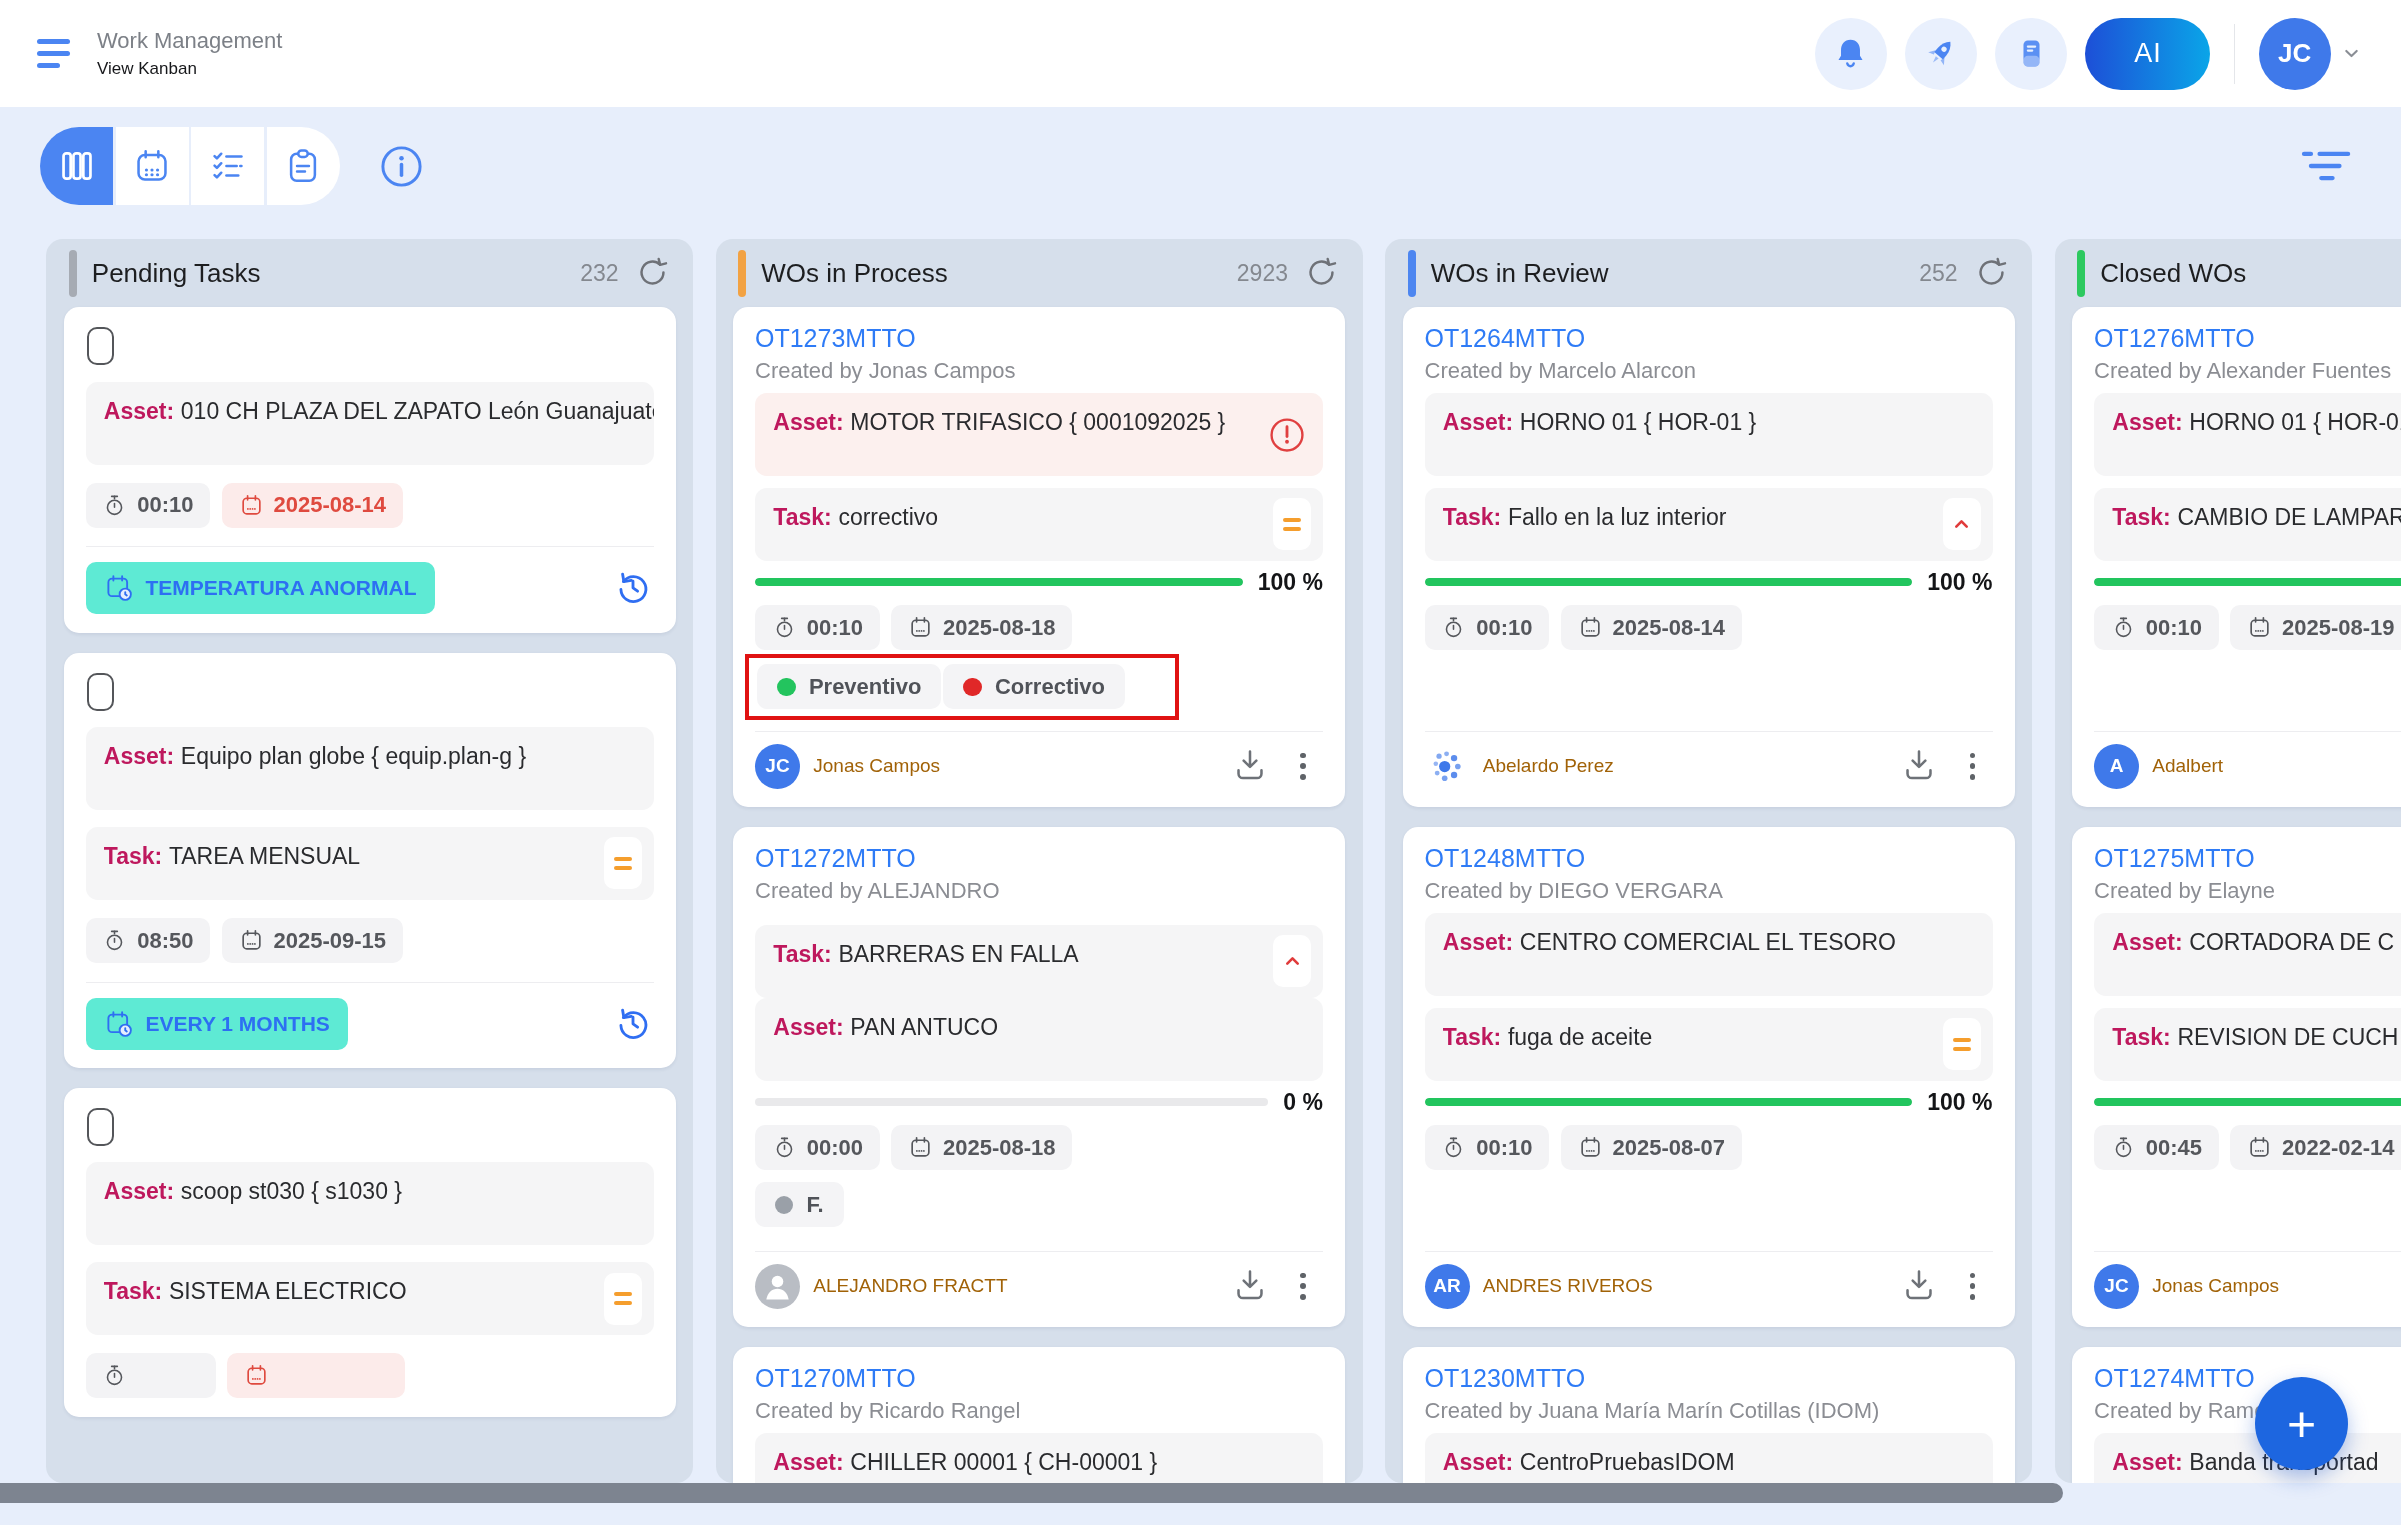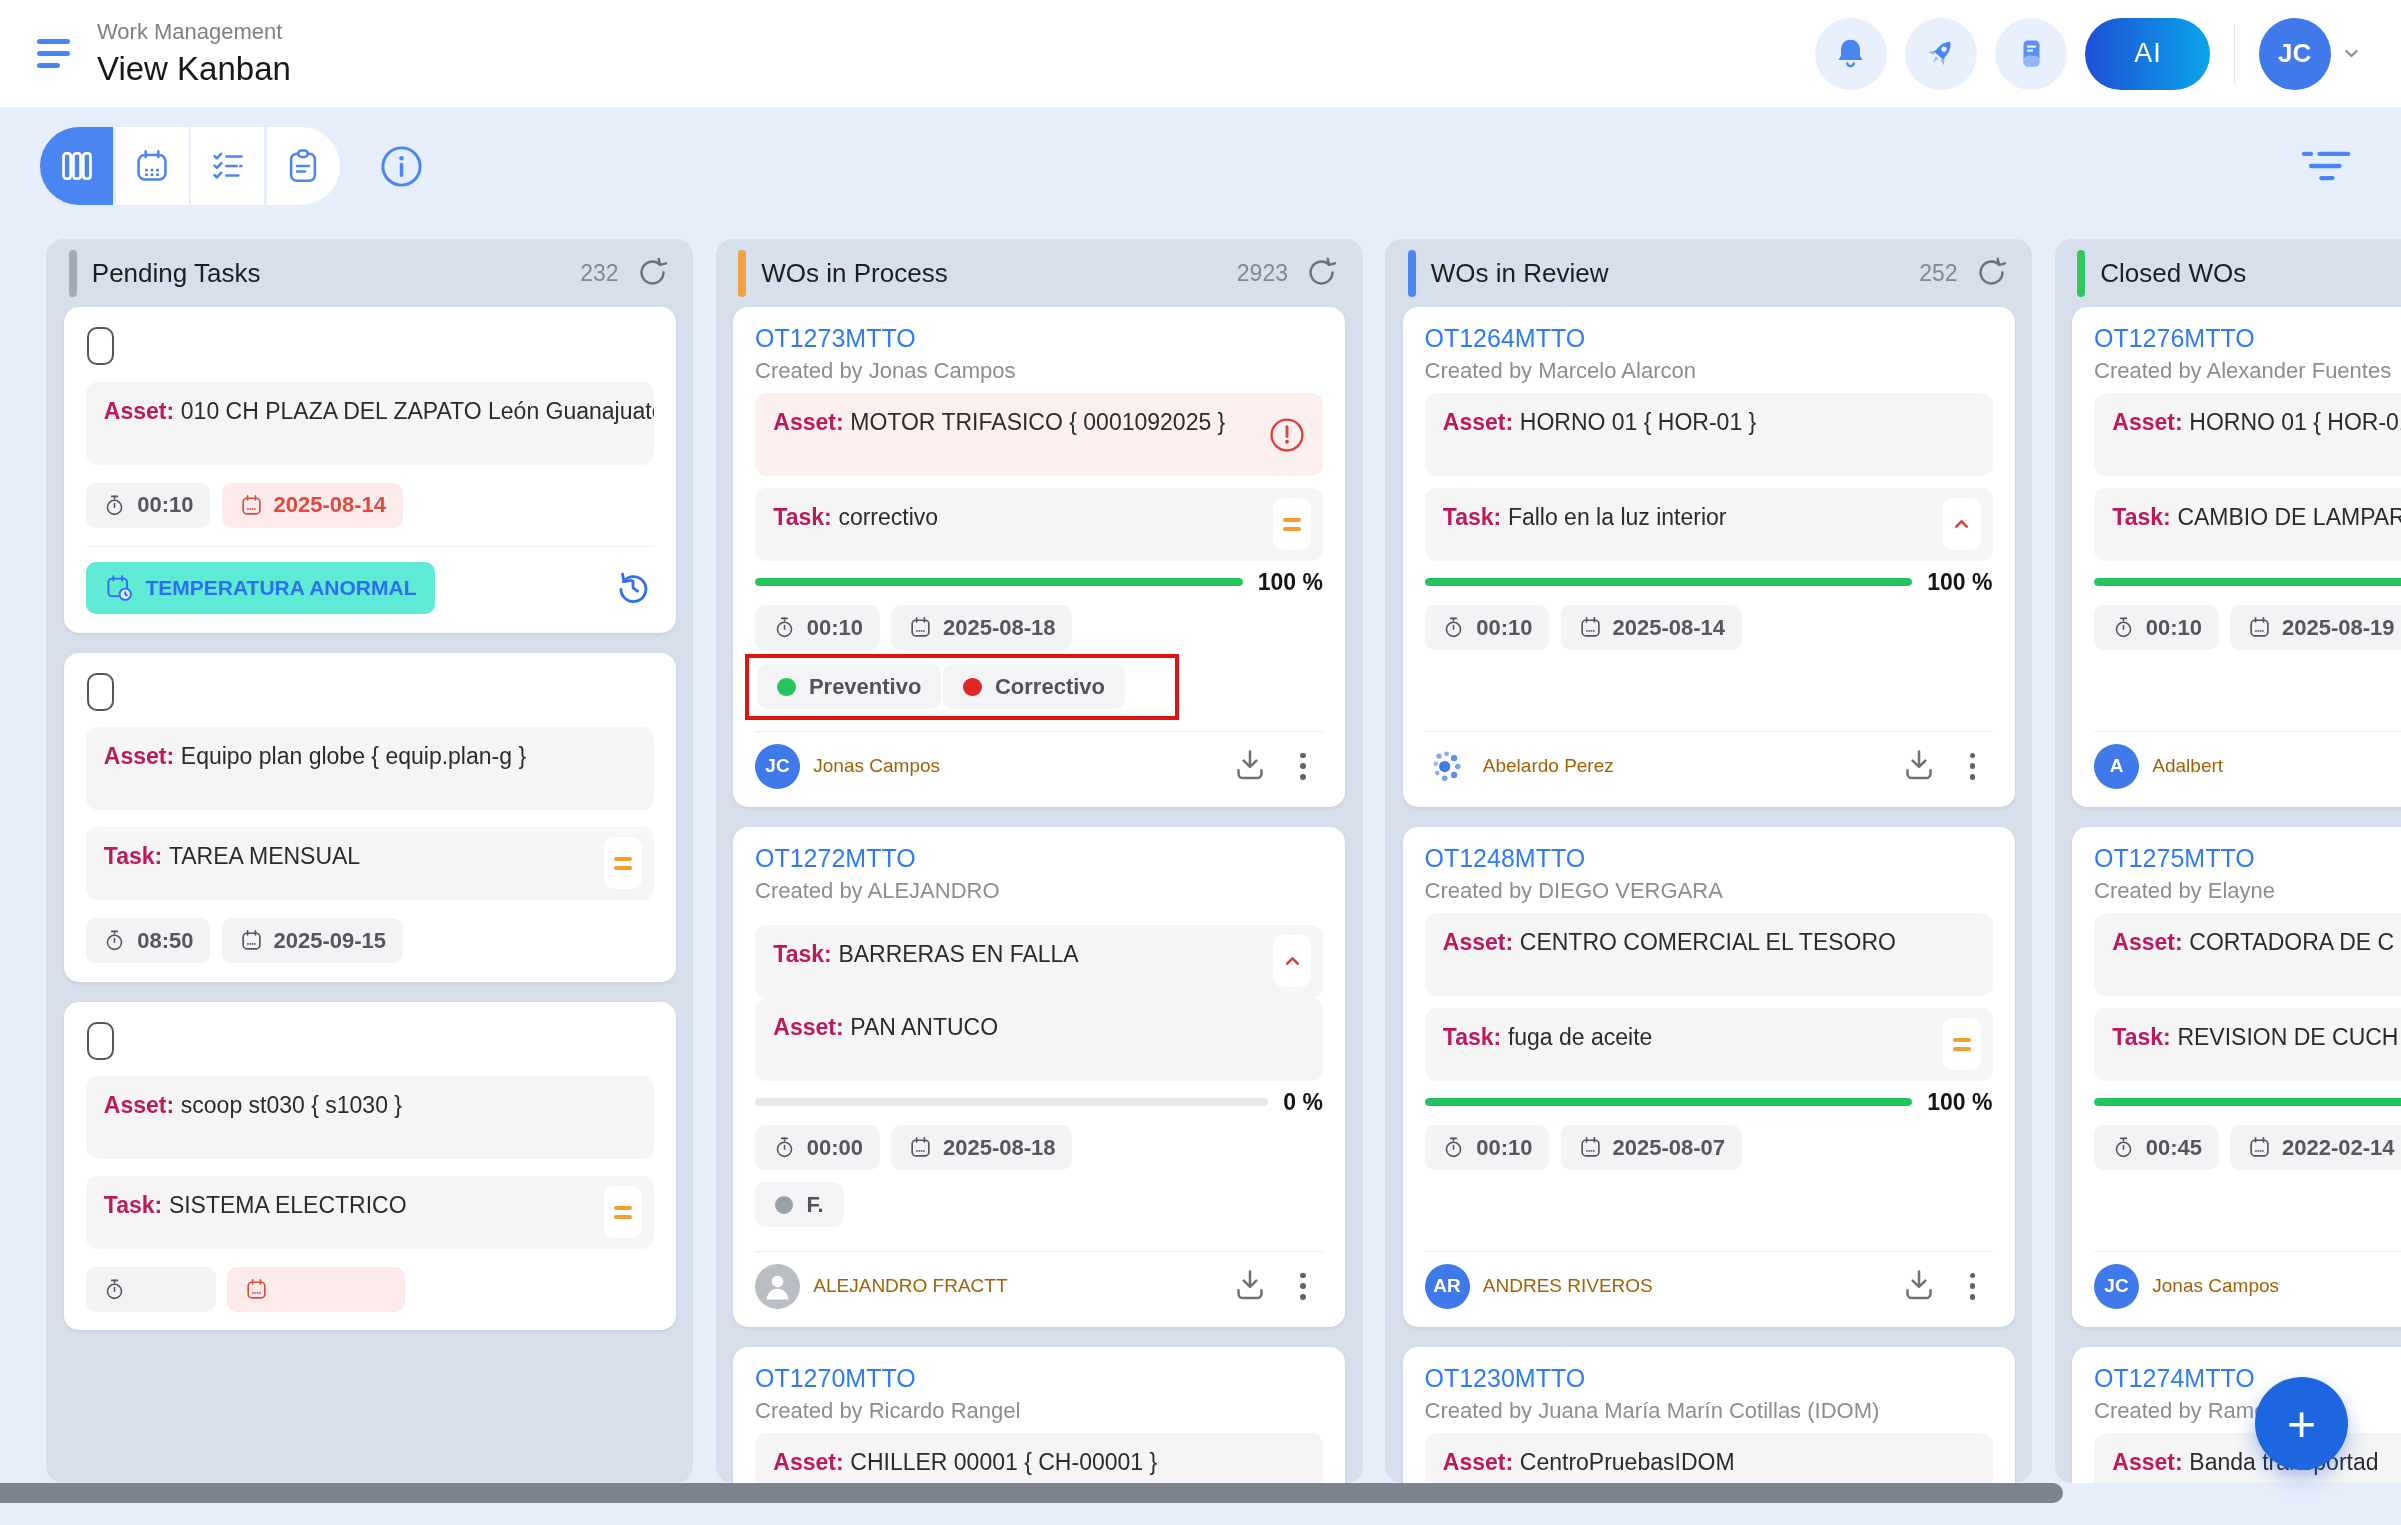--- a/index.html
+++ b/index.html
@@ -8,21 +8,21 @@
   button{font-family:inherit;cursor:pointer;}
   .app{position:relative;width:2401px;height:1526px;overflow:hidden;background:#e7eefb;}
 
   
   .header{position:absolute;top:0;left:0;right:0;height:107px;background:#fff;display:flex;align-items:center;padding:0 37px;z-index:10;}
   .burger{display:flex;flex-direction:column;gap:6.7px;border:none;background:none;padding:0;}
   .burger i{display:block;width:33px;height:5px;border-radius:2.5px;background:#4b85f2;}
   .burger i:last-child{width:23px;}
   .htitles{margin-left:27px;}
   .apptitle{font-size:22px;color:#7c8087;}
-  .viewtitle{font-size:33px;color:#17181b;font-weight:500;margin-top:4.2px;}
+  .viewtitle{font-size:17px;color:#17181b;font-weight:500;margin-top:4.2px;}
   .hright{margin-left:auto;display:flex;align-items:center;gap:18.3px;}
   .circbtn{width:72px;height:72px;border-radius:50%;background:#e9f0fd;border:none;display:flex;align-items:center;justify-content:center;color:#4b85f2;padding:0;}
   .circbtn .ic{width:35px;height:35px;}
   .aipill{width:125px;height:72px;border-radius:36px;border:none;background:linear-gradient(90deg,#1d4fd7,#0aa5e8);color:#fff;font-size:27px;font-weight:500;letter-spacing:0.8px;}
   .vdiv{width:1.7px;height:60px;background:#e4e6ea;margin:0 5px;}
   .userbtn{display:flex;align-items:center;gap:8.3px;background:none;border:none;padding:0;}
   .uavatar{width:72px;height:72px;border-radius:50%;background:#3f79ea;color:#fff;font-size:26px;font-weight:600;display:flex;align-items:center;justify-content:center;}
   .uchev{width:25px;height:25px;color:#8a8e95;display:inline-flex;}
 
   
@@ -319,20 +319,40 @@
                       <circle cx="17" cy="30.5" r="1.8"></circle>
                       <circle cx="21.5" cy="30.5" r="1.8"></circle>
                       <circle cx="26" cy="30.5" r="1.8"></circle>
                       <circle cx="30.5" cy="30.5" r="1.8"></circle>
                     </g>
                   </svg>
                 </span>
                 <span>2025-09-15</span>
               </span>
             </div>
+            <div class="tagrow">
+              <span class="bluechip">
+                <span class="ic">
+                  <svg viewBox="0 0 48 48" fill="none" stroke="currentColor" stroke-width="3" stroke-linecap="round">
+                    <rect x="7" y="9" width="30" height="28" rx="6"></rect>
+                    <path d="M15 5v7M29 5v7"></path>
+                    <circle cx="34" cy="34" r="9" fill="#e6eefe"></circle>
+                    <path d="M34 30.5V34l2.5 2"></path>
+                  </svg>
+                </span>
+                <span>EVERY 1 MONTHS</span>
+              </span>
+              <button class="histbtn"><span class="ic">
+                  <svg viewBox="0 0 48 48" fill="none" stroke="currentColor" stroke-width="3.4" stroke-linecap="round" stroke-linejoin="round">
+                    <path d="M11.5 8.5l1.5 9 9-1.5"></path>
+                    <path d="M12.5 17.5A15 15 0 1 1 9.5 27"></path>
+                    <path d="M24 17v8l5.5 4"></path>
+                  </svg>
+                </span></button>
+            </div>
           </article>
           <article class="card">
             <span class="checkbox"></span>
             <div class="box"><b>Asset:</b><span>scoop st030 { s1030 }</span></div>
             <div class="box taskbox"><b>Task:</b><span>SISTEMA ELECTRICO</span><span class="prio">
                 <i class="bar"></i>
                 <i class="bar"></i>
               </span></div>
             <div class="chips">
               <span class="chip stub1">

